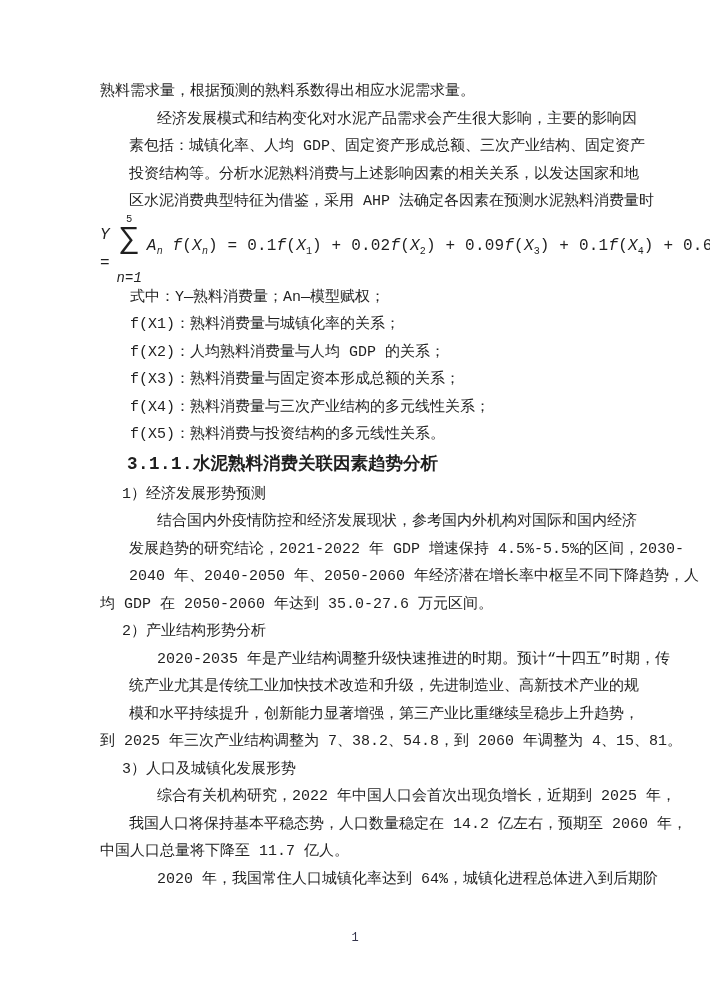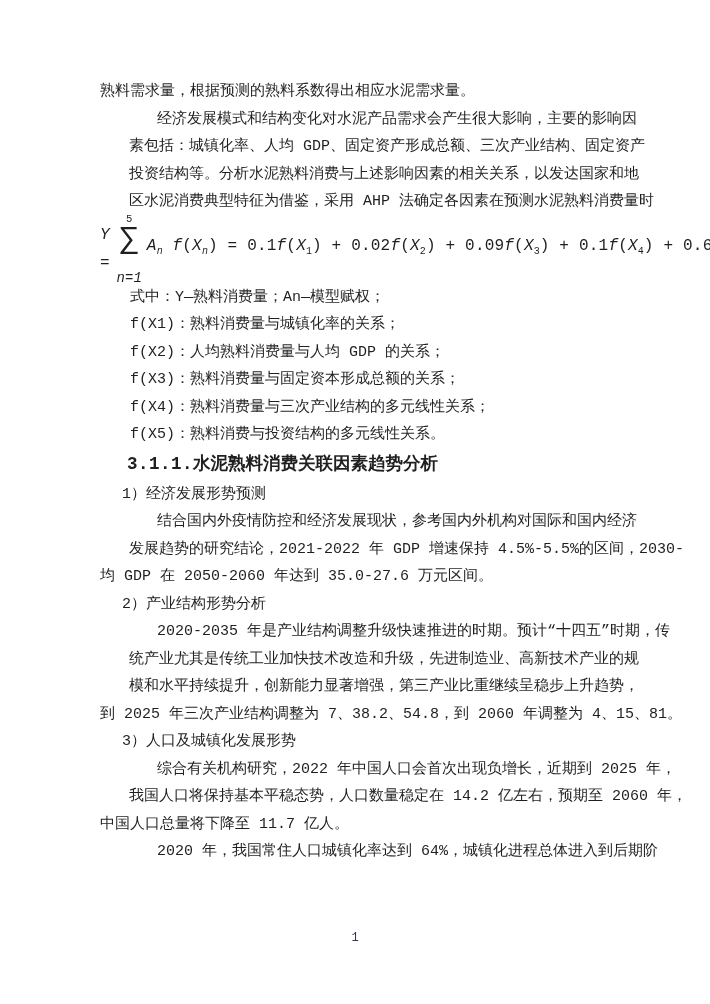--- a/index.html
+++ b/index.html
@@ -83,20 +83,21 @@
 
     <div class="heading">
       <span class="h-num">3.1.1.</span>
       <span class="h-title">水泥熟料消费关联因素趋势分析</span>
     </div>
 
     <div class="sec-label">1）经济发展形势预测</div>
     <div class="para indent">
         <div class="line fill ind">结合国内外疫情防控和经济发展现状，参考国内外机构对国际和国内经济</div>
         <div class="line fill">发展趋势的研究结论，2021-2022 年 GDP 增速保持 4.5%-5.5%的区间，2030-</div>
+        <div class="line fill">2040 年、2040-2050 年、2050-2060 年经济潜在增长率中枢呈不同下降趋势，人</div>
         <div class="line">均 GDP 在 2050-2060 年达到 35.0-27.6 万元区间。</div>
       </div>
 
     <div class="sec-label">2）产业结构形势分析</div>
     <div class="para indent">
         <div class="line fill ind">2020-2035 年是产业结构调整升级快速推进的时期。预计“十四五”时期，传</div>
         <div class="line fill">统产业尤其是传统工业加快技术改造和升级，先进制造业、高新技术产业的规</div>
         <div class="line fill">模和水平持续提升，创新能力显著增强，第三产业比重继续呈稳步上升趋势，</div>
         <div class="line">到 2025 年三次产业结构调整为 7、38.2、54.8，到 2060 年调整为 4、15、81。</div>
       </div>

